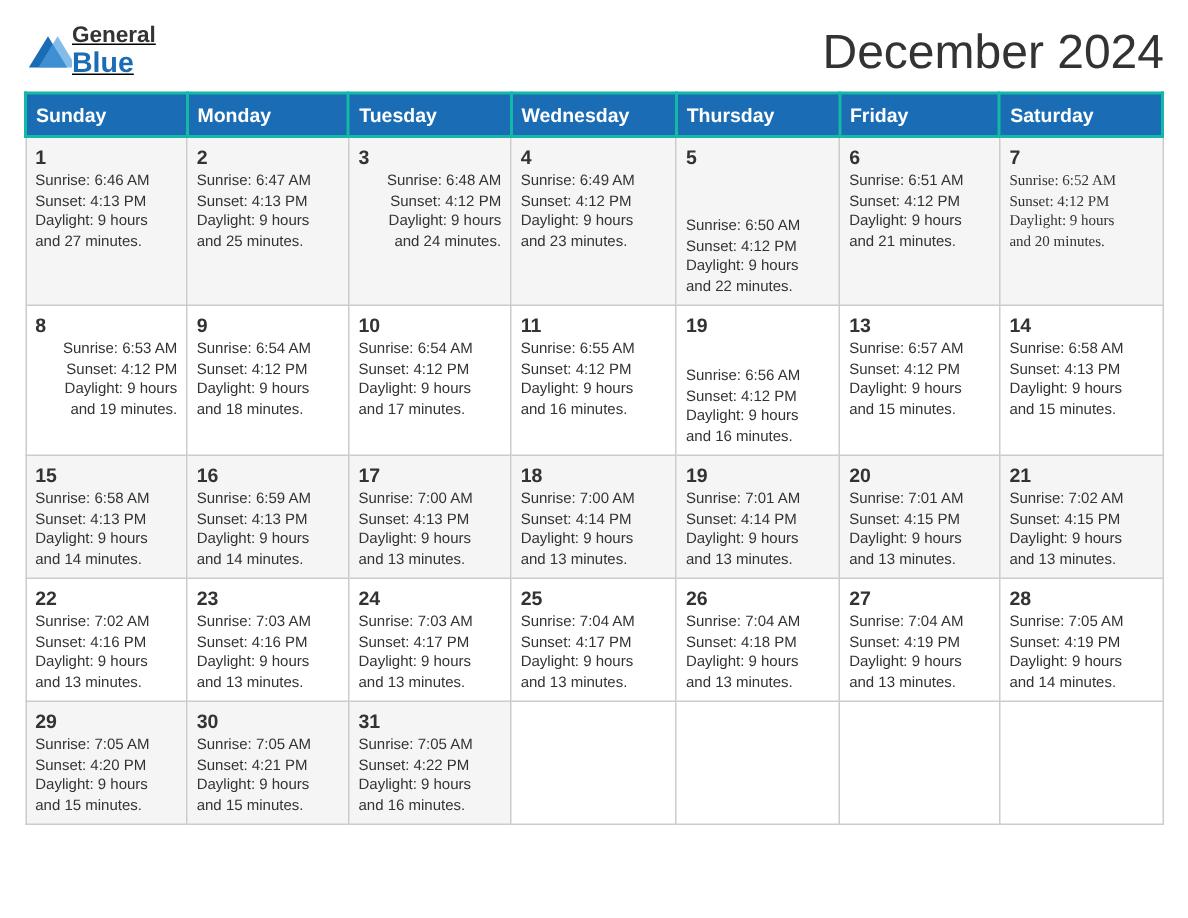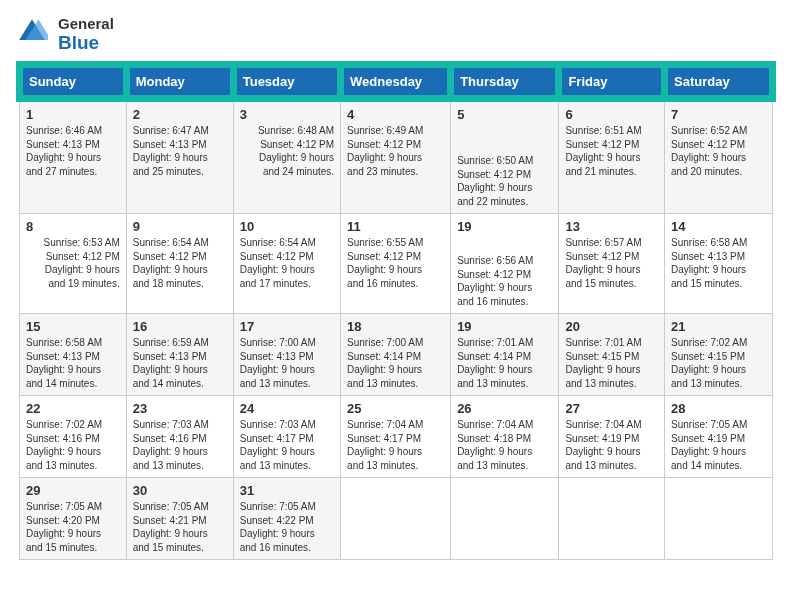--- a/index.html
+++ b/index.html
@@ -11,22 +11,23 @@
       padding: 16px;
     }
     .header-row {
       display: flex;
       justify-content: space-between;
       align-items: flex-start;
       margin-bottom: 8px;
     }
     .logo {
       display: flex;
-      align-items: flex-start;
-      gap: 10px;
+      align-items: flex-end;
+      gap: 0;
+      text-decoration: underline;
     }
     .logo-text {
       display: flex;
       flex-direction: column;
       line-height: 1.1;
     }
     .logo-general {
       font-size: 15px;
       font-weight: bold;
       color: #333;
@@ -56,21 +57,21 @@
       width: 100%;
       border-collapse: collapse;
     }
     .calendar th {
       background: #1a6db5;
       color: #fff;
       font-size: 13px;
       font-weight: bold;
       padding: 6px 6px;
       text-align: left;
-      border: 7px solid #14b8a6;
+      border: 2px solid #14b8a6;
     }
     .calendar td {
       vertical-align: top;
       padding: 5px 6px;
       border: 1px solid #ccc;
       font-size: 10.5px;
       color: #333;
       width: 113px;
       height: 80px;
       background: #fff;
@@ -104,20 +105,21 @@
     <svg class="logo-icon" viewBox="0 0 40 40">
       <polygon points="20,4 36,30 4,30" fill="#1a6db5"></polygon>
       <polygon points="28,4 44,30 12,30" fill="#4fa0e0" opacity="0.7"></polygon>
     </svg>
     <div class="logo-text">
       <span class="logo-general">General</span>
       <span class="logo-blue">Blue</span>
     </div>
   </div>
   <div class="title-block">
+    <div class="month-title">December 2024</div>
   </div>
 </div>
 
 <table class="calendar">
   <thead>
     <tr>
     <th>Sunday</th>
         <th>Monday</th>
         <th>Tuesday</th>
         <th>Wednesday</th>
@@ -165,21 +167,21 @@
         </td>
         <td>
           <span class="day-num">6</span>
           <div class="day-info" style="white-space: pre-line;">Sunrise: 6:51 AM
 Sunset: 4:12 PM
 Daylight: 9 hours
 and 21 minutes.</div>
         </td>
         <td>
           <span class="day-num">7</span>
-          <div class="day-info" style="white-space: pre-line;">Sunrise: 6:52 AM
+          <div class="day-info" style="white-space: pre-line; font-family: Liberation Serif, serif;">Sunrise: 6:52 AM
 Sunset: 4:12 PM
 Daylight: 9 hours
 and 20 minutes.</div>
         </td>
       </tr>
       <tr>
         <td>
           <span class="day-num">8</span>
           <div class="day-info" style="white-space: pre-line; text-align: right;">Sunrise: 6:53 AM
 Sunset: 4:12 PM

